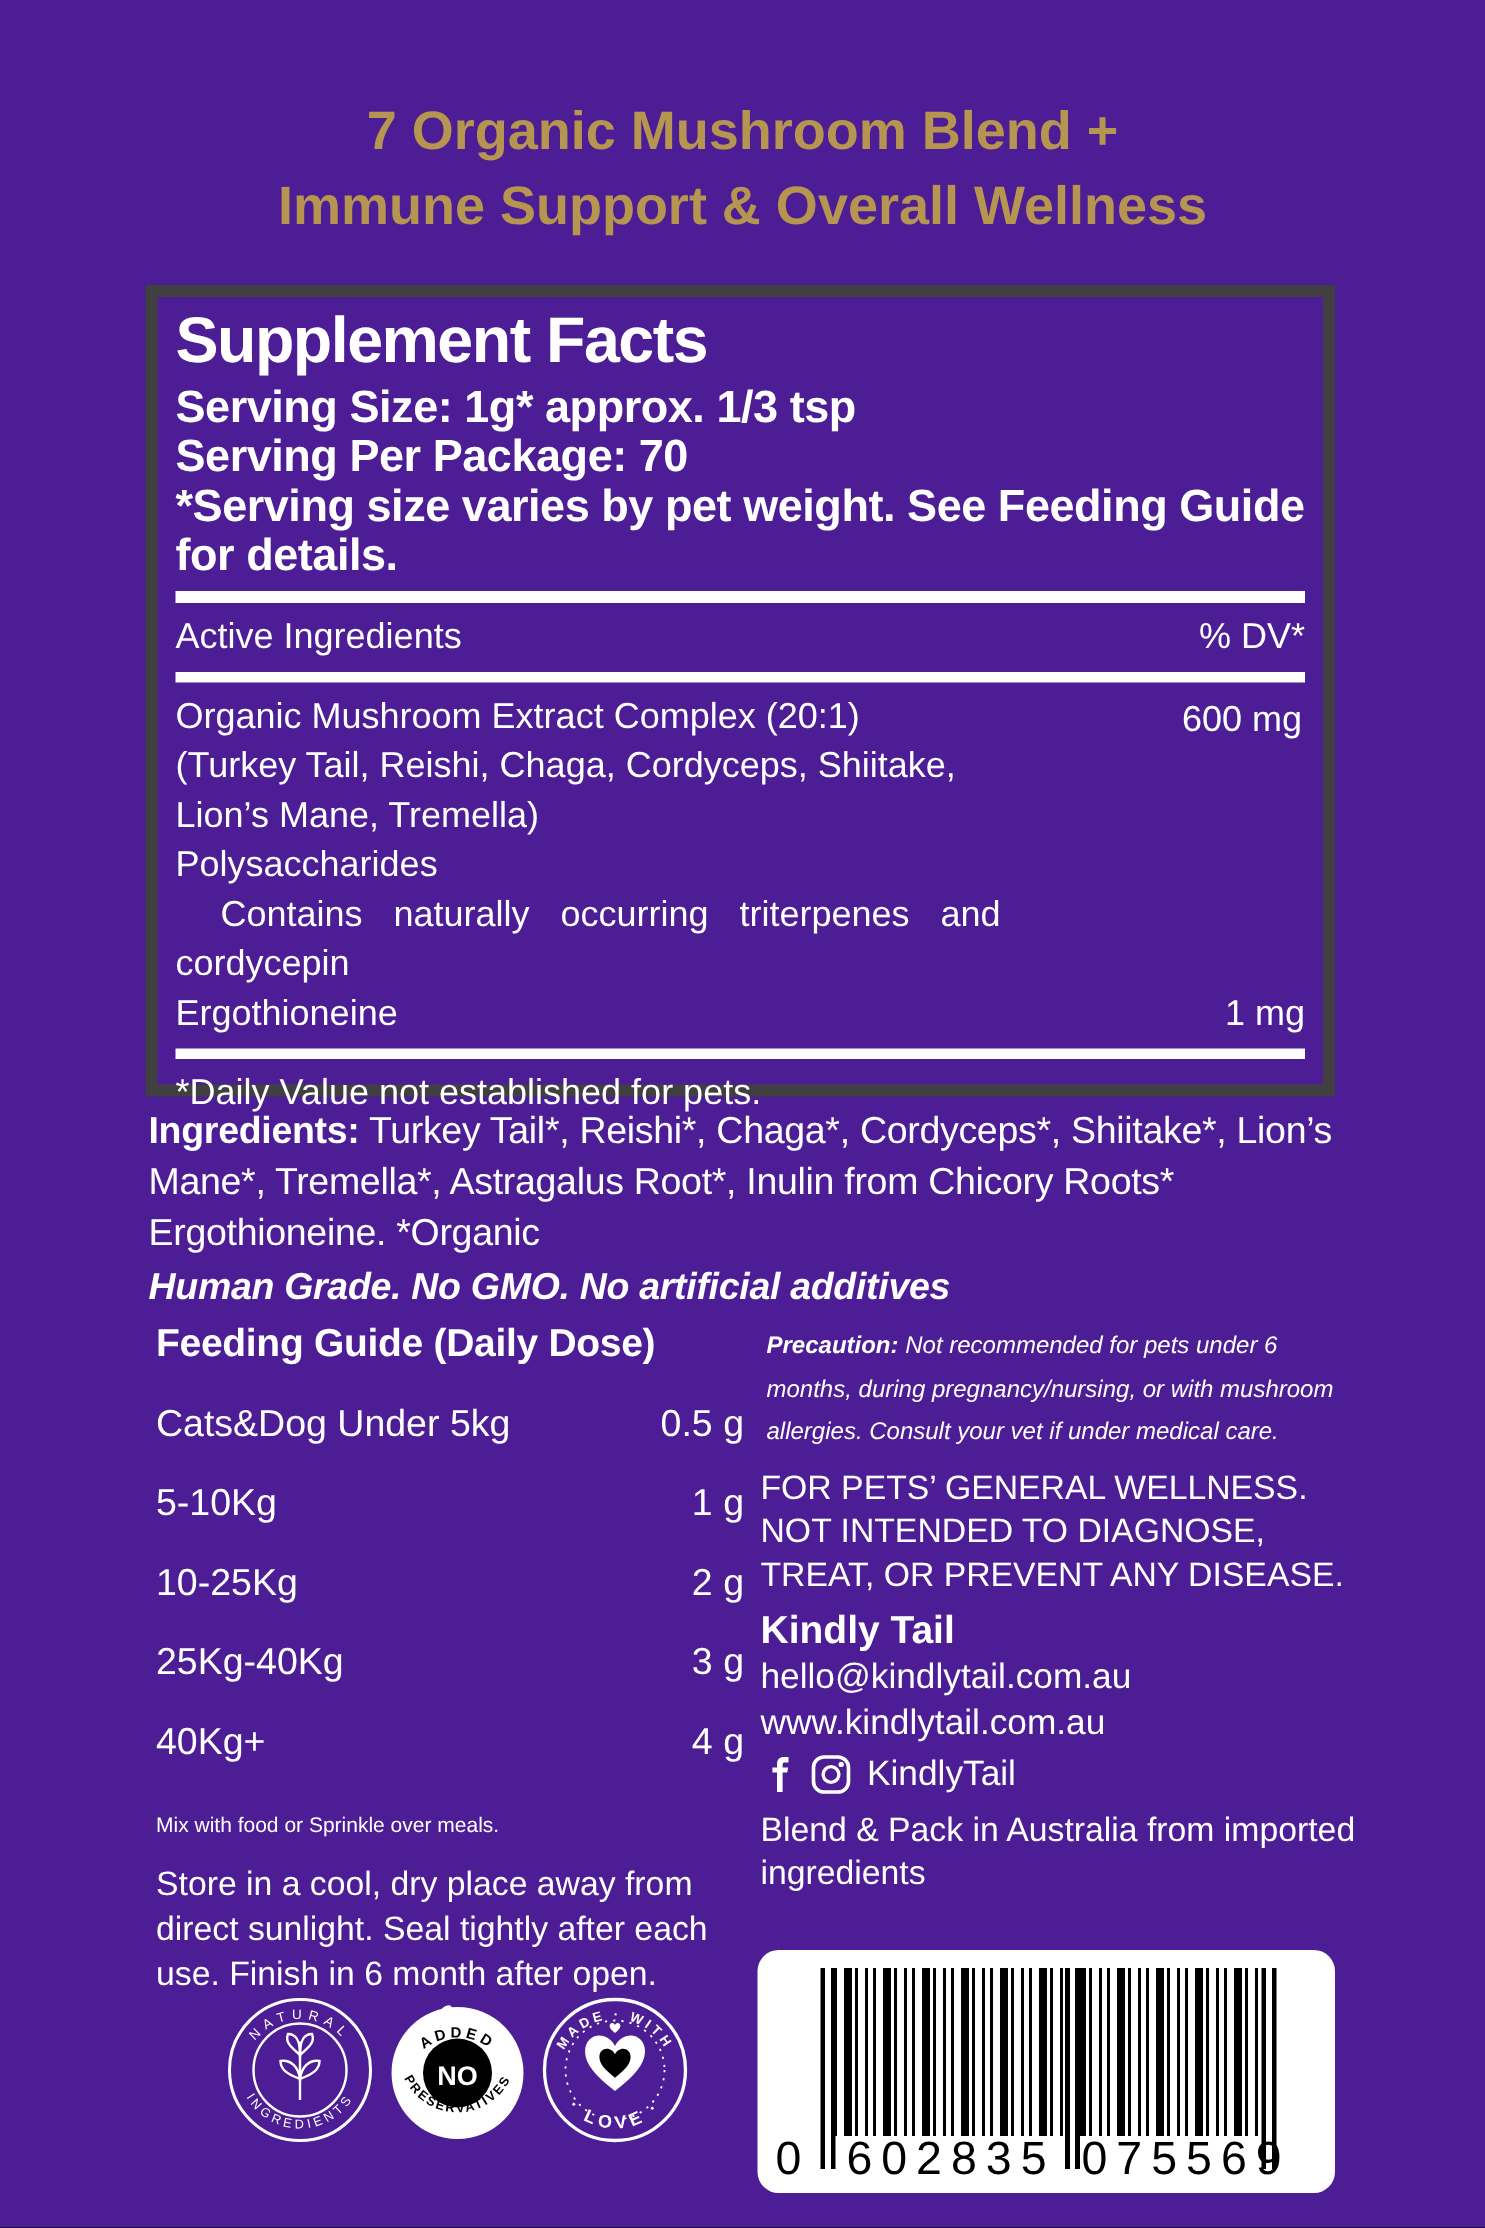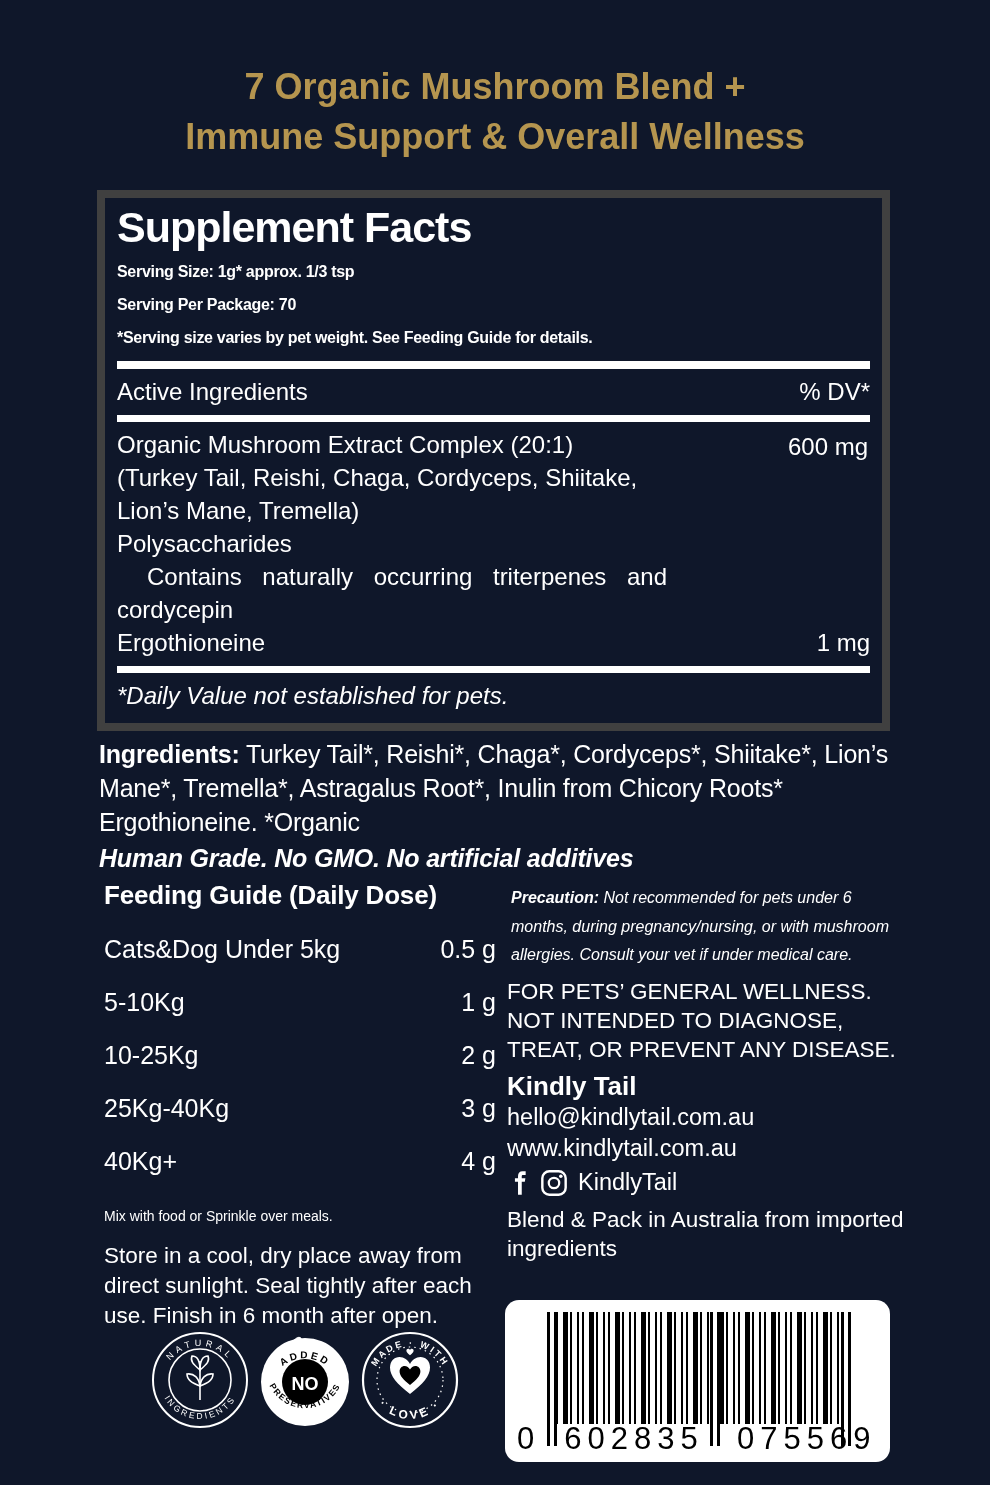--- a/index.html
+++ b/index.html
@@ -1,37 +1,37 @@
 <!DOCTYPE html>
 <html><head>
 <meta charset="utf-8">
 <style>
   html,body{margin:0;padding:0;background:#000;}
-  .label{position:relative;width:990px;height:1485px;background:#0f172a;color:#fff;
+  .label{position:relative;width:990px;height:1485px;background:#4c1d95;color:#fff;
          font-family:"Liberation Sans",sans-serif;overflow:hidden;}
 
   
   .title{position:absolute;top:62px;left:0;width:100%;text-align:center;
          font-weight:bold;font-size:36px;line-height:50px;letter-spacing:0px;}
 
   
   .facts{position:absolute;left:97px;top:190px;width:793px;height:541px;
          border:8px solid #404040;box-sizing:border-box;padding:2px 12px 0;}
   .facts h1{margin:2px 0 3px;font-size:43px;line-height:50px;font-weight:bold;letter-spacing:-1px;}
-  .serving{font-weight:bold;font-size:16px;line-height:33px;letter-spacing:-0.3px;}
+  .serving{font-weight:bold;font-size:30px;line-height:33px;letter-spacing:-0.3px;}
   .bar{height:8px;background:#fff;margin:7px 0 6px;}
   .bar.thin{height:7px;}
   .cols{display:flex;justify-content:space-between;font-size:24px;line-height:33px;}
   .row-main{position:relative;font-size:24px;line-height:33px;}
   .row-main .cell{width:620px;}
   .row-main .amt{position:absolute;right:2px;top:2px;}
   .sub{font-size:24px;line-height:33px;}
   .jline{width:520px;padding-left:30px;text-align:justify;text-align-last:justify;}
   .ergo{font-size:24px;line-height:33px;}
-  .footnote{font-size:24px;line-height:33px;margin-top:1px;font-style:italic;}
+  .footnote{font-size:24px;line-height:33px;margin-top:1px;}
 
   
   .ingredients{position:absolute;left:99px;top:737px;width:794px;
                font-size:25px;line-height:34px;letter-spacing:-0.2px;}
   .ingredients .claims{font-weight:bold;font-style:italic;margin-top:2px;}
 
   
   .feed{position:absolute;left:104px;top:880px;width:392px;}
   .feed h2{margin:0 0 26px;font-size:26px;font-weight:bold;letter-spacing:-0.2px;}
   .frow{display:flex;justify-content:space-between;font-size:25px;line-height:25px;margin-bottom:28px;}
@@ -59,21 +59,21 @@
            background:#fff;border-radius:14px;}
   .bars{position:absolute;left:46px;top:12px;width:294px;height:112px;
         background:repeating-linear-gradient(90deg,#000 0 2px,#fff 2px 5px,#000 5px 7px,
                    #fff 7px 12px,#000 12px 17px,#fff 17px 19px,#000 19px 21px,#fff 21px 26px);}
   .guard{position:absolute;top:12px;width:10px;height:134px;
          background:linear-gradient(90deg,#000 0 3px,#fff 3px 7px,#000 7px 10px);}
   .g1{left:42px}.g2{left:205px}.g3{left:336px}
   .bdigits span{position:absolute;bottom:5px;color:#000;font-size:31px;font-weight:500;}
   .bprefix{left:12px;}
   .bg1{left:58px;width:142px;text-align:center;letter-spacing:6px;margin-top:37px;}
-  .bg2{left:216px;width:116px;text-align:center;letter-spacing:6px;padding-left:16px;}
+  .bg2{left:216px;width:116px;text-align:center;letter-spacing:6px;}
 </style>
 </head>
 <body>
 
 <div class="label">
 
   <div class="title" style="color:#b5954f">
     <div>7 Organic Mushroom Blend +</div>
     <div>Immune Support &amp; Overall Wellness</div>
   </div>

